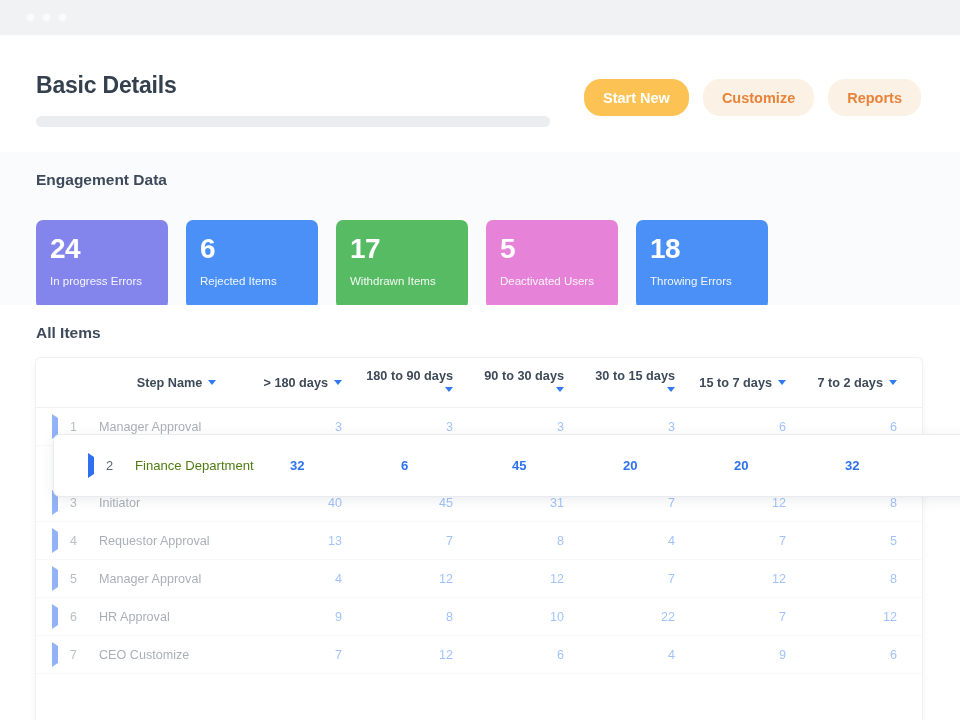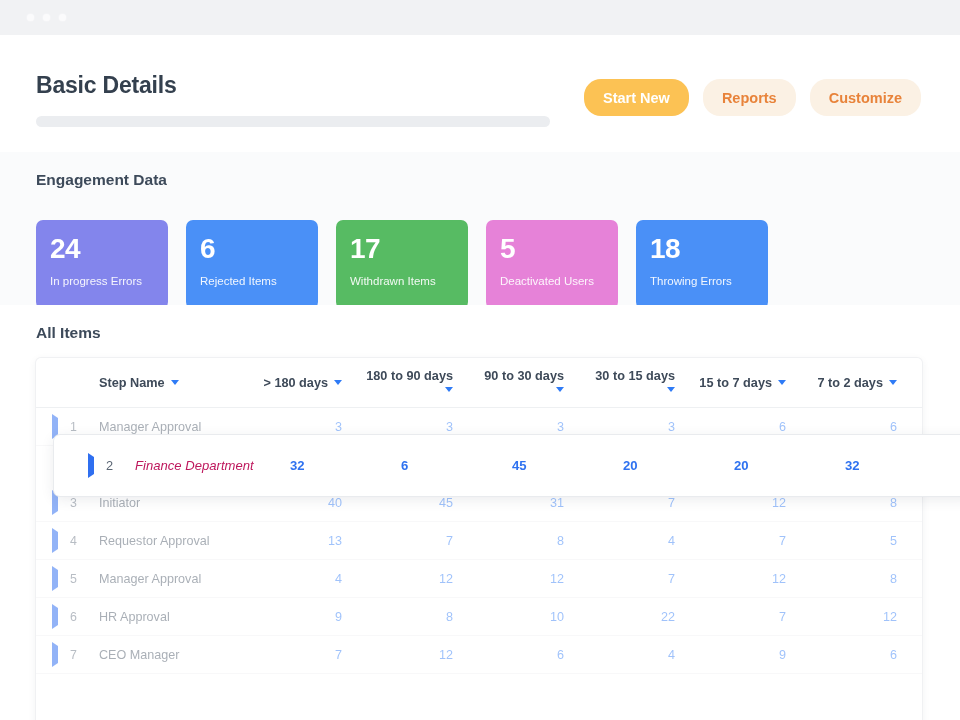--- a/index.html
+++ b/index.html
@@ -123,21 +123,21 @@
   .trow.body { height: 38px; }
 
   .c-caret { width: 34px; padding-left: 16px; flex: none; }
   .c-index { width: 24px; flex: none; text-align: left; }
   .c-name  { width: 160px; flex: none; padding-left: 5px; }
   .c-num   { width: 111px; flex: none; text-align: right; padding-right: 23px; }
 
   .head .c-name, .head .c-num {
     font-size: 12.7px; font-weight: bold; color: #3e4a59;
   }
-  .head .c-name { text-align: left; }
+  .head .c-name { text-align: center; }
   .caret-head {
     display: inline-block;
     width: 0; height: 0;
     margin-left: 6px;
     border-left: 4px solid transparent;
     border-right: 4px solid transparent;
     border-top: 5px solid #2f7bf6;
     vertical-align: middle;
     position: relative; top: -1px;
   }
@@ -163,43 +163,43 @@
     width: 924px; height: 61px;
     background: #ffffff;
     border-radius: 6px;
     box-shadow: 0 0 0 1px #e9ebee, 0 3px 14px rgba(40,50,70,0.10);
     display: flex; align-items: center;
     z-index: 5;
   }
   .focus-row .c-caret { width: 52px; padding-left: 34px; }
   .focus-row .c-index { width: 24px; font-size: 12.8px; color: #5b6personally; }
   .focus-row .c-index { color: #5b6674; }
-  .focus-row .c-name  { width: 160px; font-size: 13.1px; color: #be185d; padding-left: 5px; font-style: italic; }
+  .focus-row .c-name  { width: 160px; font-size: 13.1px; color: #4d7c0f; padding-left: 5px; }
   .focus-row .c-num   { width: 111px; font-size: 13.1px; color: #2f72f0; font-weight: bold;
                         text-align: left; padding-right: 23px; }
   .focus-row .row-caret { border-left-color: #2f6ff0; }
 </style>
 </head>
 <body>
 
 <div class="screen">
 
   <div class="titlebar">
     <span class="dot"></span>
     <span class="dot"></span>
     <span class="dot"></span>
   </div>
 
   <div class="header-band">
     <div class="page-title">Basic Details</div>
     <div class="skeleton-bar"></div>
     <div class="header-actions">
       <button class="btn btn-primary">Start New</button>
+      <button class="btn btn-ghost">Customize</button>
       <button class="btn btn-ghost">Reports</button>
-      <button class="btn btn-ghost">Customize</button>
     </div>
   </div>
 
   <div class="engagement">
     <div class="section-title">Engagement Data</div>
     <div class="cards" id="stat-cards">
         <div class="stat-card" style="background: rgb(131, 133, 236);">
           <div class="stat-value">24</div>
           <div class="stat-label">In progress Errors</div>
         </div>
@@ -300,21 +300,21 @@
             <div class="c-num">9</div>
             <div class="c-num">8</div>
             <div class="c-num">10</div>
             <div class="c-num">22</div>
             <div class="c-num">7</div>
             <div class="c-num">12</div>
           </div>
           <div class="trow body faded">
             <div class="c-caret"><span class="row-caret"></span></div>
             <div class="c-index">7</div>
-            <div class="c-name">CEO Manager</div>
+            <div class="c-name">CEO Customize</div>
             <div class="c-num">7</div>
             <div class="c-num">12</div>
             <div class="c-num">6</div>
             <div class="c-num">4</div>
             <div class="c-num">9</div>
             <div class="c-num">6</div>
           </div>
         </div>
       <div class="focus-row" id="focus-row" style="top: 77px;">
           <div class="c-caret"><span class="row-caret"></span></div>

